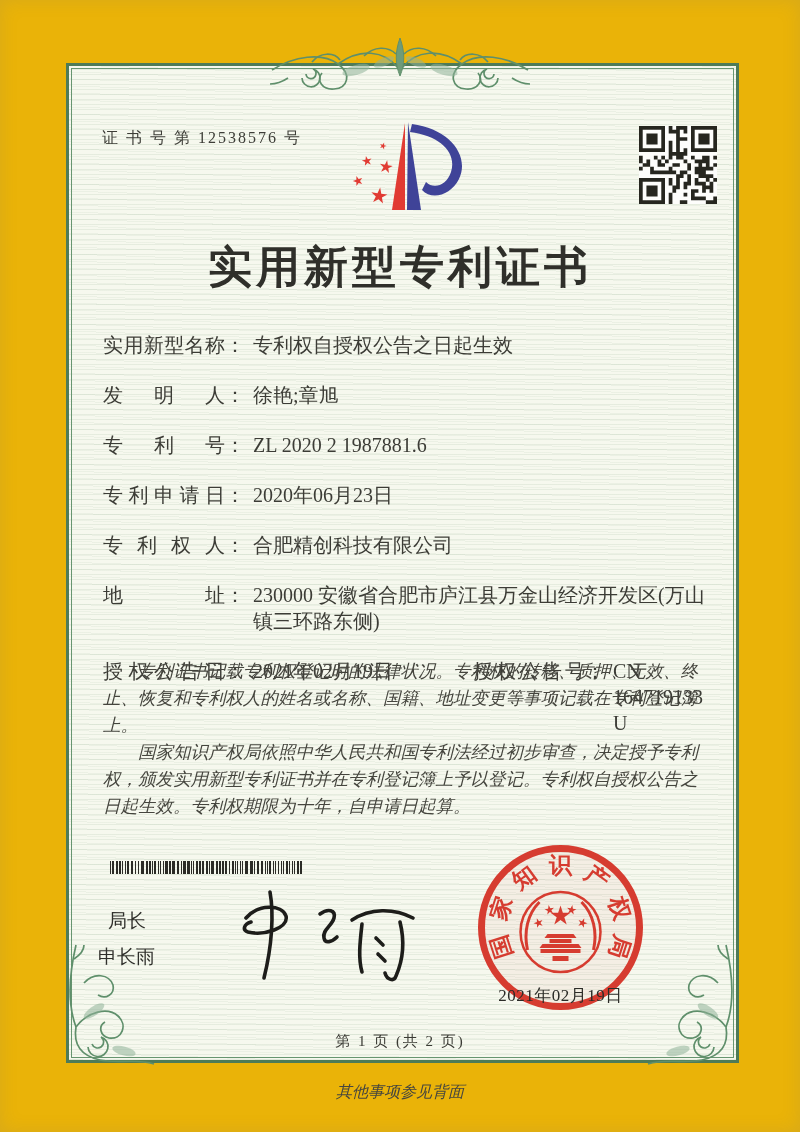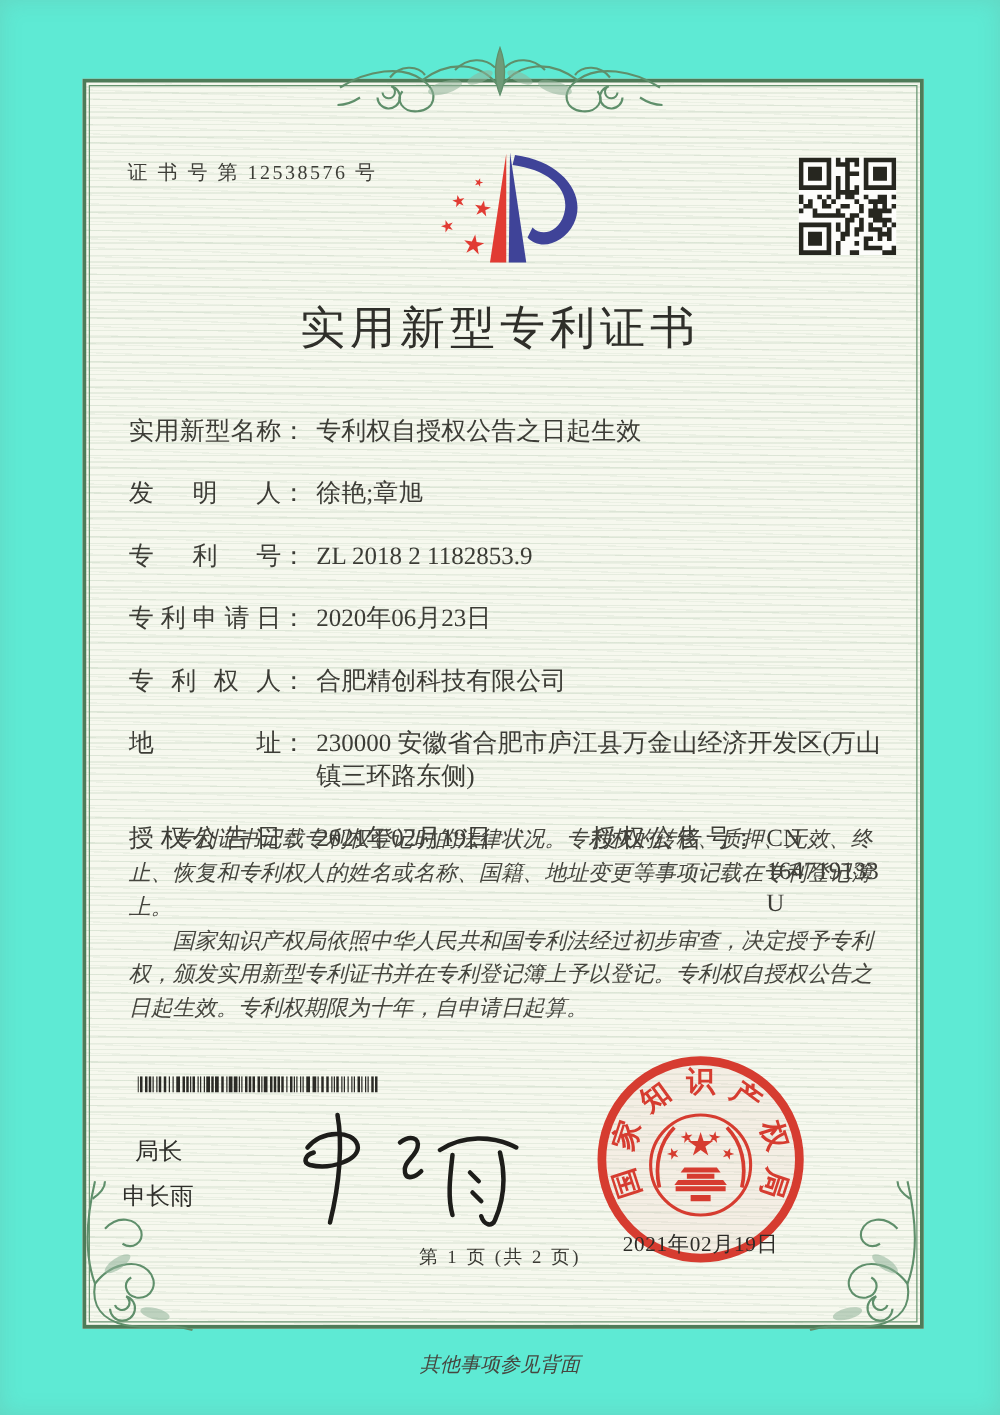--- a/index.html
+++ b/index.html
@@ -1,19 +1,19 @@
 <!DOCTYPE html>
 <html><head>
 <meta charset="utf-8">
 <style>
   * { margin:0; padding:0; box-sizing:border-box; }
   html,body { background:#e9e9e7; }
   .page {
     position:relative; width:800px; height:1132px; margin:0 auto;
-    background:#5eead4; overflow:hidden;
+    background:#eab308; overflow:hidden;
     font-family:"Liberation Serif","DejaVu Serif",serif;
     color:#3a3a34;
     box-shadow:inset 0 0 18px rgba(120,120,110,.18);
   }
   
   .frame {
     position:absolute; left:66px; top:63px; width:673px; height:1000px;
     border:3px solid #4e7b58;
     background-color:#f6f8ee;
     background-image:
@@ -21,21 +21,21 @@
       repeating-linear-gradient(2deg, rgba(110,150,112,.08) 0 1px, transparent 1px 7px);
   }
   .frame-inner { position:absolute; inset:2px; border:1px solid #679570; }
   .ornament { position:absolute; pointer-events:none; }
   
   .cert-no { position:absolute; left:102px; top:128px; font-size:16px; letter-spacing:2px; color:#3d3d37; }
   .logo { position:absolute; left:336px; top:116px; width:132px; height:118px; }
   .qr { position:absolute; left:639px; top:126px; width:78px; height:78px; background:#fdfdfb; }
   .title {
     position:absolute; left:0; right:0; top:238px; text-align:center;
-    font-size:36px; font-weight:normal; letter-spacing:4px; color:#2f2f2a;
+    font-size:44px; font-weight:bold; letter-spacing:4px; color:#2f2f2a;
   }
   
   .fields { position:absolute; left:103px; top:332px; width:612px; font-size:20px; color:#3c3c36; }
   .frow { display:flex; line-height:26px; margin-bottom:24px; align-items:flex-start; }
   .flabel { flex:none; width:122px; display:inline-block; text-align:justify; text-align-last:justify; }
   .fcolon { flex:none; margin-right:8px; }
   .fvalue { flex:1; }
   .fvalue-fixed { flex:none; width:192px; }
   .flabel2 { flex:none; width:112px; display:inline-block; text-align:justify; text-align-last:justify; margin-left:28px; }
   
@@ -45,21 +45,21 @@
   
   .barcode { position:absolute; left:110px; top:861px; width:196px; height:13px; }
   .signer-title { position:absolute; left:108px; top:908px; font-family:Liberation Sans, sans-serif; font-size:19px; color:#2f2f2b; }
   .signer-name  { position:absolute; left:98px; top:944px; font-family:"Liberation Sans","DejaVu Sans",sans-serif; font-size:19px; color:#2f2f2b; }
   .signature { position:absolute; left:224px; top:880px; width:210px; height:115px; }
   
   .seal { position:absolute; left:473px; top:840px; width:175px; height:175px; }
   .seal-date { position:absolute; left:473px; top:984px; width:175px; text-align:center;
     font-size:17px; color:#2c2c28; letter-spacing:.5px; z-index:3; font-style:normal; }
   
-  .page-num { position:absolute; left:0; right:0; top:996px; text-align:center; font-size:15px; letter-spacing:2px; color:#3b3b35; }
+  .page-num { position:absolute; left:0; right:0; top:1032px; text-align:center; font-size:15px; letter-spacing:2px; color:#3b3b35; }
   .back-note { position:absolute; left:0; right:0; top:1082px; text-align:center; font-size:16px; font-style:italic; color:#46463f; }
 </style>
 </head>
 <body>
 
 <div class="page">
 
   <div class="frame">
     <div class="frame-inner"></div>
   </div>
@@ -140,21 +140,21 @@
         <span class="fvalue">专利权自授权公告之日起生效</span>
     </div>
     <div class="frow">
       <span class="flabel">发明人</span>
         <span class="fcolon">：</span>
         <span class="fvalue">徐艳;章旭</span>
     </div>
     <div class="frow">
       <span class="flabel">专利号</span>
         <span class="fcolon">：</span>
-        <span class="fvalue">ZL 2018 2 1182853.9</span>
+        <span class="fvalue">ZL 2020 2 1987881.6</span>
     </div>
     <div class="frow">
       <span class="flabel">专利申请日</span>
         <span class="fcolon">：</span>
         <span class="fvalue">2020年06月23日</span>
     </div>
     <div class="frow">
       <span class="flabel">专利权人</span>
         <span class="fcolon">：</span>
         <span class="fvalue">合肥精创科技有限公司</span>

